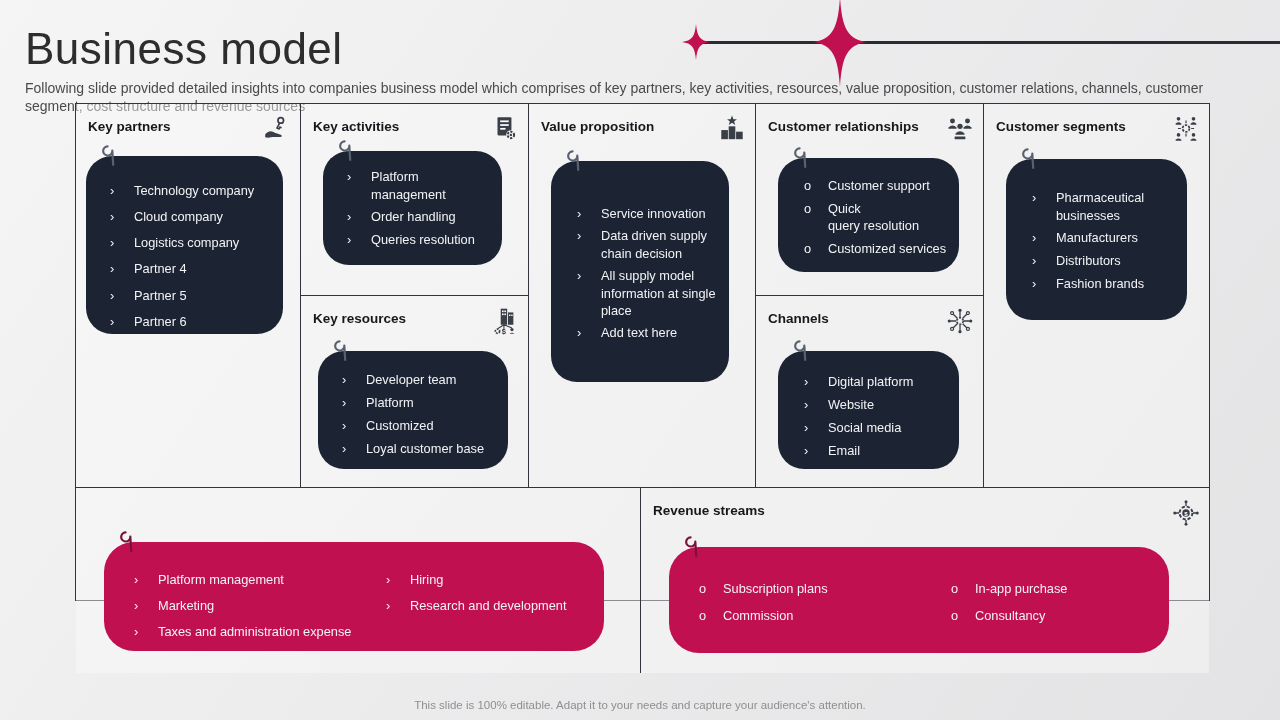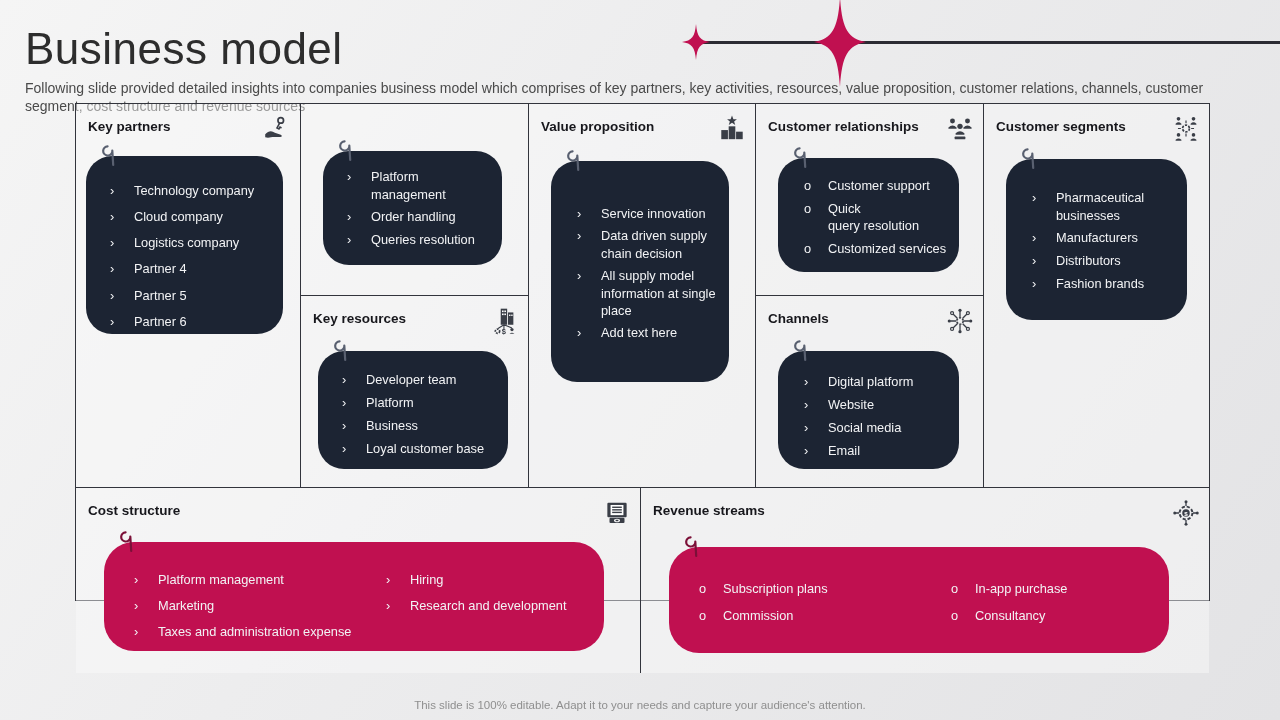--- a/index.html
+++ b/index.html
@@ -125,20 +125,32 @@
             </li>
             <li>
               <span class="blt">›</span>
               <span class="txt">Partner 6</span>
             </li>
           </ul>
       </div>
     </div>
 
     <div class="cell b-r b-b" id="c-ka">
+      <div class="cell-head">
+        <span class="cell-title">Key activities</span>
+        <svg class="cell-icon" viewBox="0 0 28 28">
+          <rect class="ic" x="7" y="3" width="13" height="17" rx="1"></rect>
+          <rect x="9.5" y="6" width="8" height="1.6" fill="#fff"></rect>
+          <rect x="9.5" y="9.5" width="8" height="1.6" fill="#fff"></rect>
+          <rect x="9.5" y="13" width="5" height="1.6" fill="#fff"></rect>
+          <circle cx="19.5" cy="19.5" r="4.4" fill="#f2f2f3"></circle>
+          <circle cx="19.5" cy="19.5" r="3" fill="none" stroke="#3a3e47" stroke-width="1.9" stroke-dasharray="2 1.3"></circle>
+          <circle class="ic" cx="19.5" cy="19.5" r="1.1"></circle>
+        </svg>
+      </div>
       <div class="dbox" id="box-ka">
         <svg class="clip" viewBox="0 0 20 32">
             <path d="M7.2 2.6 a4.6 4.6 0 1 0 5.6 4.6 M12.6 6 L16 20" stroke="#596070" stroke-width="2.2" fill="none" stroke-linecap="round"></path>
           </svg>
         <ul class="blist">
             <li>
               <span class="blt">›</span>
               <span class="txt">Platform management</span>
             </li>
             <li>
@@ -184,21 +196,21 @@
             <li>
               <span class="blt">›</span>
               <span class="txt">Developer team</span>
             </li>
             <li>
               <span class="blt">›</span>
               <span class="txt">Platform</span>
             </li>
             <li>
               <span class="blt">›</span>
-              <span class="txt">Business</span>
+              <span class="txt">Customized</span>
             </li>
             <li>
               <span class="blt">›</span>
               <span class="txt">Loyal customer base</span>
             </li>
           </ul>
       </div>
     </div>
 
     <div class="cell b-r" id="c-vp">
@@ -360,37 +372,20 @@
             </li>
             <li>
               <span class="blt">›</span>
               <span class="txt">Fashion brands</span>
             </li>
           </ul>
       </div>
     </div>
 
     <div class="cell b-r b-t" id="c-cost">
-      <div class="cell-head">
-        <span class="cell-title">Cost structure</span>
-        <svg class="cell-icon" viewBox="0 0 28 28">
-          <g class="ic">
-            <rect x="5" y="4.5" width="18" height="13.5" rx="1"></rect>
-            <rect x="7" y="18.5" width="14" height="4.8" rx="1"></rect>
-          </g>
-          <rect x="8" y="6.5" width="12" height="9.5" fill="#fff"></rect>
-          <g class="ic">
-            <rect x="9.5" y="8" width="9" height="1.3"></rect>
-            <rect x="9.5" y="10.4" width="9" height="1.3"></rect>
-            <rect x="9.5" y="12.8" width="9" height="1.3"></rect>
-          </g>
-          <ellipse cx="14" cy="21" rx="2.8" ry="1.7" fill="#fff"></ellipse>
-          <rect class="ic" x="12.7" y="20.3" width="2.6" height="1.4"></rect>
-        </svg>
-      </div>
       <div class="pbox" id="box-cost">
         <svg class="clip" viewBox="0 0 20 32">
             <path d="M7.2 2.6 a4.6 4.6 0 1 0 5.6 4.6 M12.6 6 L16 20" stroke="#7b1038" stroke-width="2.2" fill="none" stroke-linecap="round"></path>
           </svg>
         <div class="twocol">
           <ul class="blist">
               <li>
                 <span class="blt">›</span>
                 <span class="txt">Platform management</span>
               </li>

